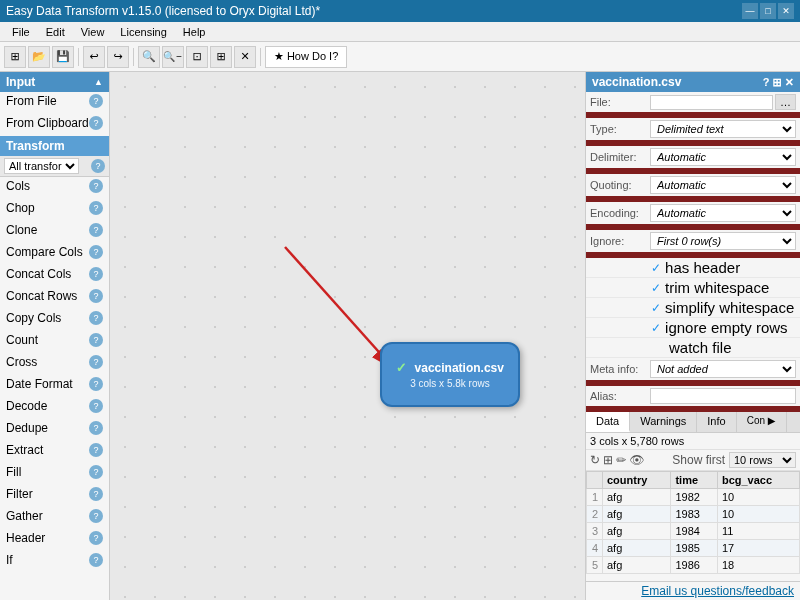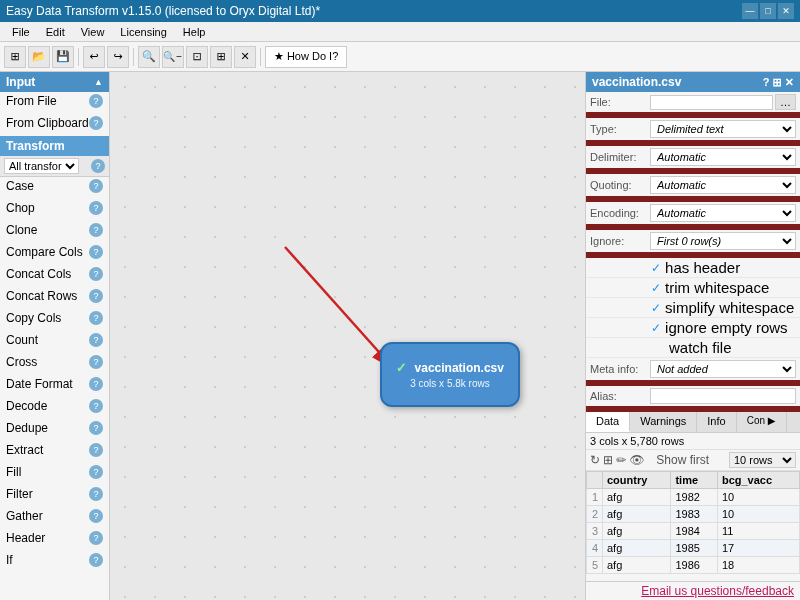--- a/index.html
+++ b/index.html
@@ -286,21 +286,21 @@
       cursor: pointer;
       color: #555;
     }
     .show-rows {
       margin-left: auto;
       font-size: 11px;
       display: flex;
       align-items: center;
       gap: 4px;
     }
-    .show-rows select { font-size: 11px; border: 1px solid #ccc; margin-left: 16px; }
+    .show-rows select { font-size: 11px; border: 1px solid #ccc; }
 
     .data-table {
       flex: 1;
       overflow-y: auto;
       font-size: 11px;
     }
     table {
       width: 100%;
       border-collapse: collapse;
     }
@@ -324,21 +324,21 @@
     #feedback-bar {
       background: #f5f5f5;
       border-top: 1px solid #ccc;
       padding: 2px 6px;
       font-size: 11px;
       color: #555;
       display: flex;
       align-items: center;
       justify-content: flex-end;
     }
-    #feedback-bar span { text-decoration: underline; cursor: pointer; color: #be185d; }
+    #feedback-bar span { text-decoration: underline; cursor: pointer; color: #0369a1; }
   </style>
 </head>
 <body>
 
 <div id="titlebar">
   <span class="title">Easy Data Transform v1.15.0 (licensed to Oryx Digital Ltd)*</span>
   <div class="win-controls">
     <button class="win-btn">—</button>
     <button class="win-btn">□</button>
     <button class="win-btn">✕</button>
@@ -390,21 +390,21 @@
       <span>Transform</span>
     </div>
     <div class="transform-filter">
       <select>
         <option>All transforms</option>
       </select>
       <span class="q-icon">?</span>
     </div>
 
     <div class="left-item">
-        <span>Case</span>
+        <span>Cols</span>
         <span class="q-icon">?</span>
       </div>
     <div class="left-item">
         <span>Chop</span>
         <span class="q-icon">?</span>
       </div>
     <div class="left-item">
         <span>Clone</span>
         <span class="q-icon">?</span>
       </div>

